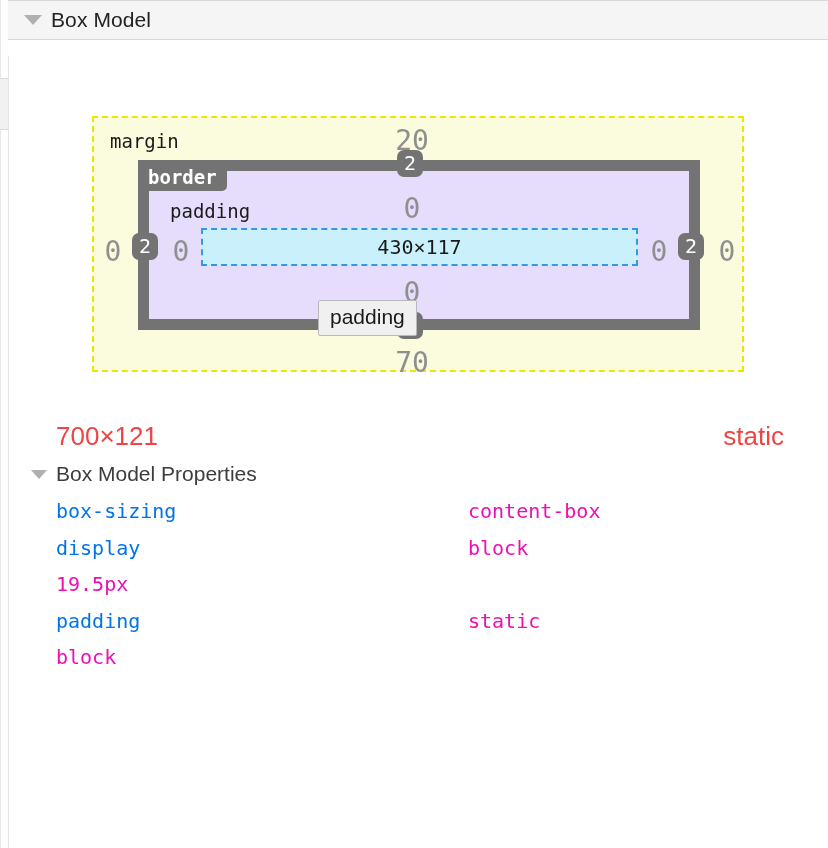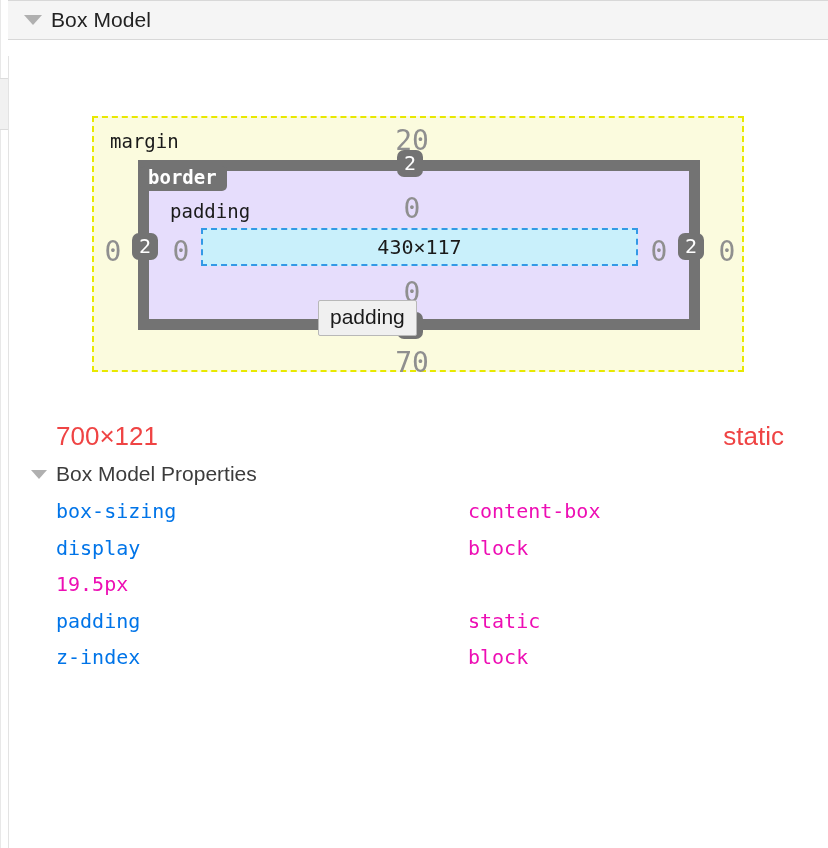--- a/index.html
+++ b/index.html
@@ -315,16 +315,15 @@
     <span class="prop-value">block</span>
   </div>
   <div class="prop-row">
     <span class="prop-value">19.5px</span>
   </div>
   <div class="prop-row">
     <span class="prop-name">padding</span>
     <span class="prop-value">static</span>
   </div>
   <div class="prop-row">
-    <span class="prop-name">z-index</span>
     <span class="prop-value">block</span>
   </div>
 </div>
 
 </body></html>

